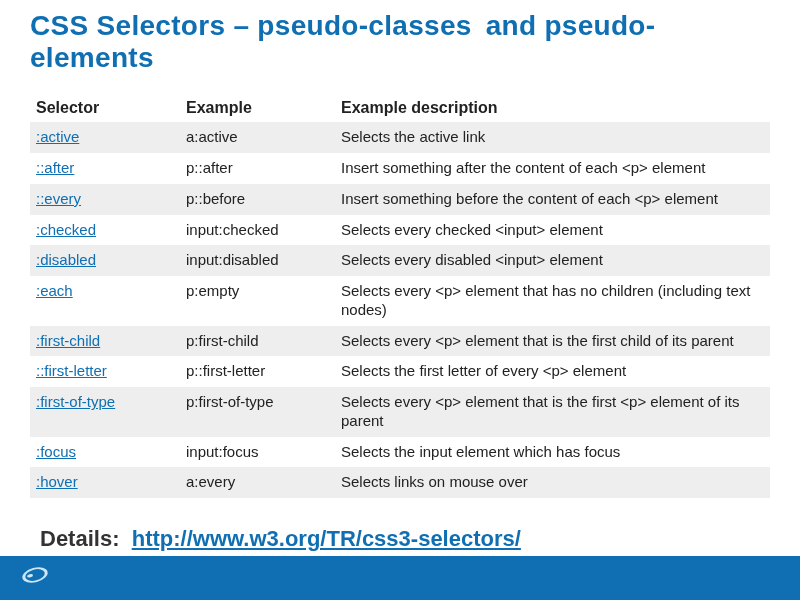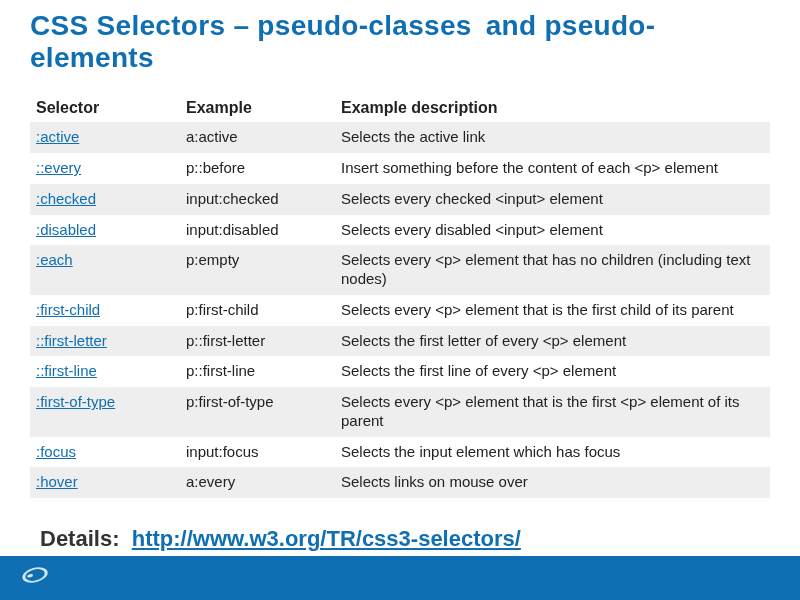--- a/index.html
+++ b/index.html
@@ -94,20 +94,25 @@
         <th>Example description</th>
       </tr>
     </thead>
     <tbody id="rows">
         <tr>
           <td><a href="#" class="ref">:active</a></td>
           <td>a:active</td>
           <td>Selects the active link</td>
         </tr>
         <tr>
+          <td><a href="#" class="ref">::after</a></td>
+          <td>p::after</td>
+          <td>Insert something after the content of each &lt;p&gt; element</td>
+        </tr>
+        <tr>
           <td><a href="#" class="ref">::every</a></td>
           <td>p::before</td>
           <td>Insert something before the content of each &lt;p&gt; element</td>
         </tr>
         <tr>
           <td><a href="#" class="ref">:checked</a></td>
           <td>input:checked</td>
           <td>Selects every checked &lt;input&gt; element</td>
         </tr>
         <tr>
@@ -122,25 +127,20 @@
         </tr>
         <tr>
           <td><a href="#" class="ref">:first-child</a></td>
           <td>p:first-child</td>
           <td>Selects every &lt;p&gt; element that is the first child of its parent</td>
         </tr>
         <tr>
           <td><a href="#" class="ref">::first-letter</a></td>
           <td>p::first-letter</td>
           <td>Selects the first letter of every &lt;p&gt; element</td>
-        </tr>
-        <tr>
-          <td><a href="#" class="ref">::first-line</a></td>
-          <td>p::first-line</td>
-          <td>Selects the first line of every &lt;p&gt; element</td>
         </tr>
         <tr>
           <td><a href="#" class="ref">:first-of-type</a></td>
           <td>p:first-of-type</td>
           <td>Selects every &lt;p&gt; element that is the first &lt;p&gt; element of its parent</td>
         </tr>
         <tr>
           <td><a href="#" class="ref">:focus</a></td>
           <td>input:focus</td>
           <td>Selects the input element which has focus</td>

